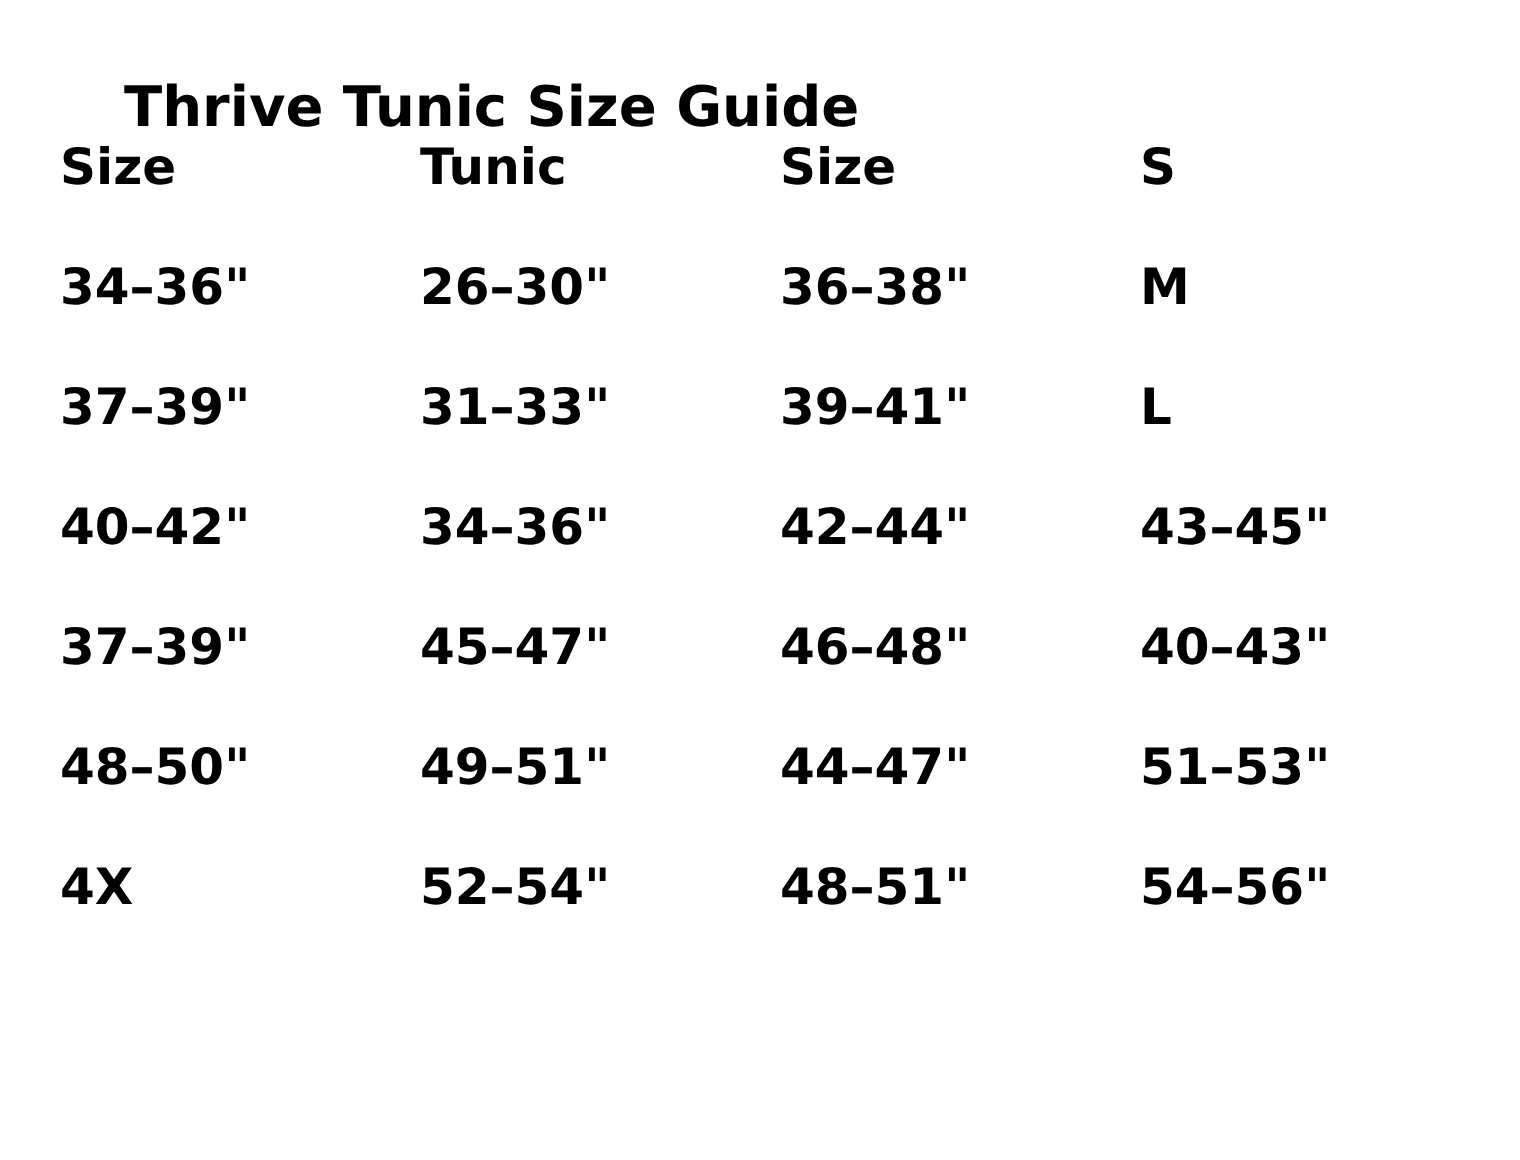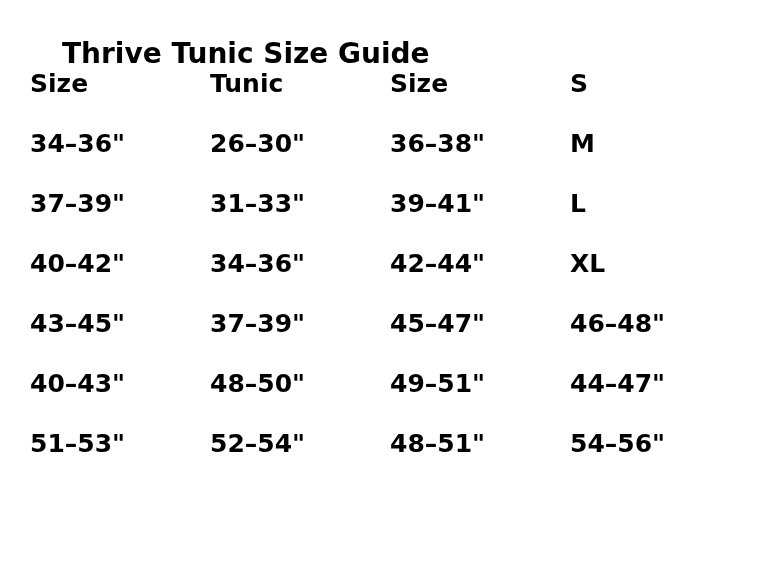--- a/index.html
+++ b/index.html
@@ -63,29 +63,29 @@
   <div class="cell">M</div>
   <div class="cell">37–39"</div>
   <div class="cell">31–33"</div>
   <div class="cell">39–41"</div>
 
   <div class="cell">L</div>
   <div class="cell">40–42"</div>
   <div class="cell">34–36"</div>
   <div class="cell">42–44"</div>
 
-  <div class="cell">XL</div>
   <div class="cell">43–45"</div>
   <div class="cell">37–39"</div>
   <div class="cell">45–47"</div>
 
   <div class="cell">46–48"</div>
   <div class="cell">40–43"</div>
   <div class="cell">48–50"</div>
 
   <div class="cell">49–51"</div>
   <div class="cell">44–47"</div>
   <div class="cell">51–53"</div>
 
+  <div class="cell">4X</div>
   <div class="cell">52–54"</div>
   <div class="cell">48–51"</div>
   <div class="cell">54–56"</div>
 </div>
 
 </body></html>

